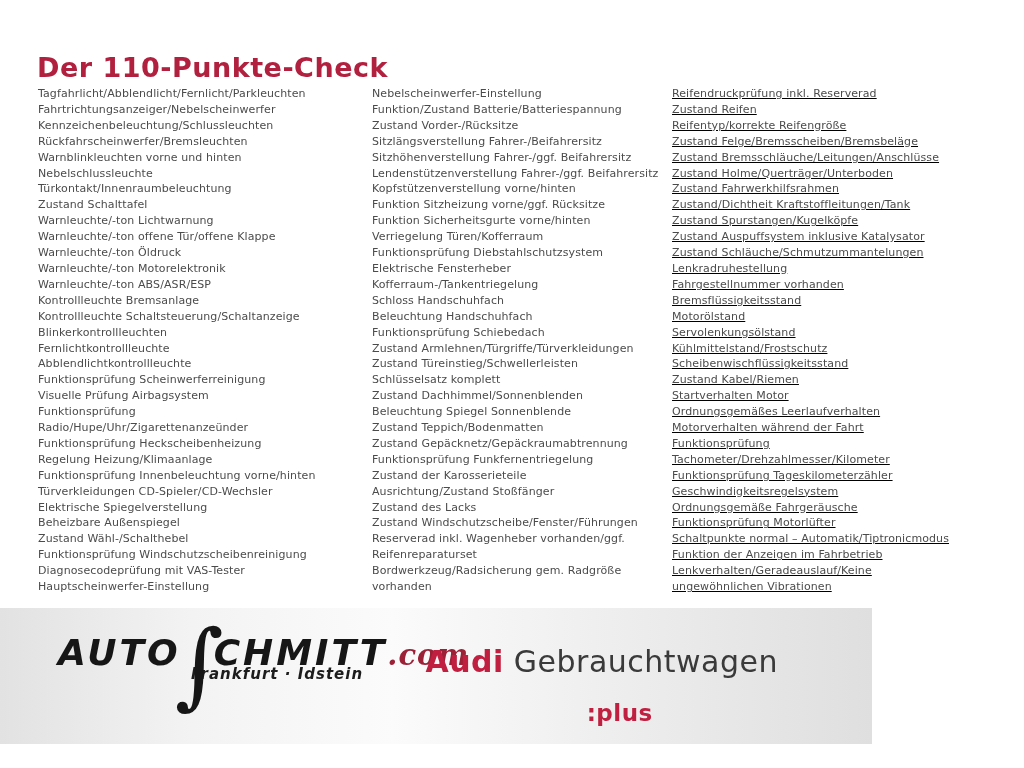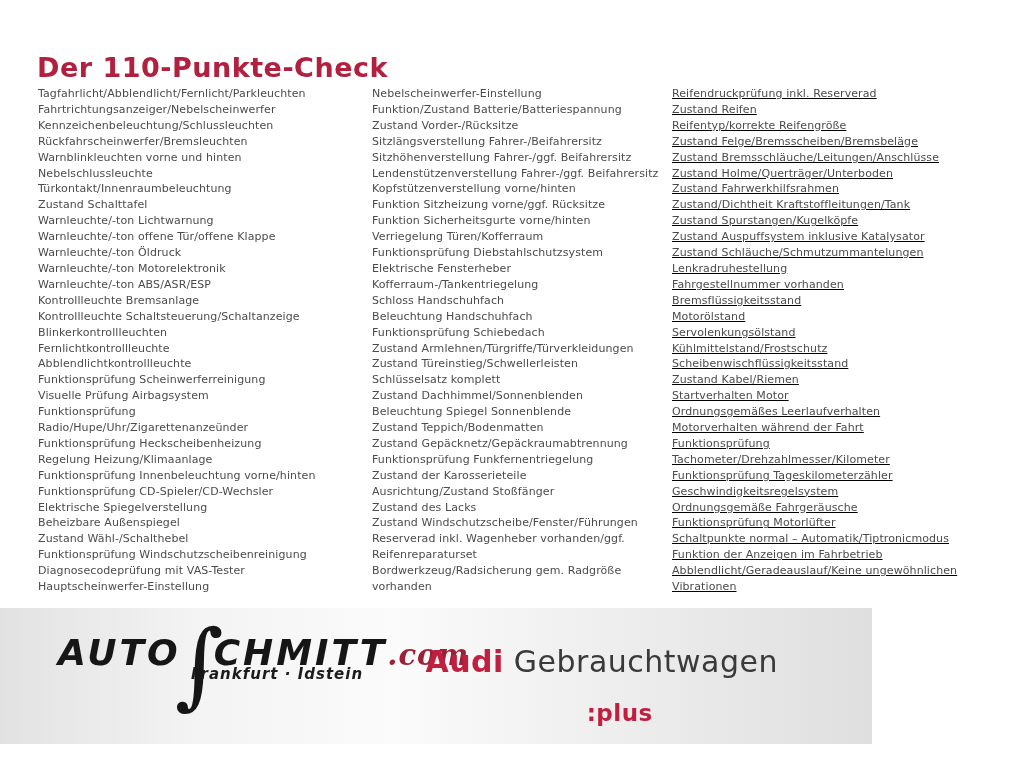--- a/index.html
+++ b/index.html
@@ -104,21 +104,21 @@
     <div class="item">Kontrollleuchte Schaltsteuerung/Schaltanzeige</div>
     <div class="item">Blinkerkontrollleuchten</div>
     <div class="item">Fernlichtkontrollleuchte</div>
     <div class="item">Abblendlichtkontrollleuchte</div>
     <div class="item">Funktionsprüfung Scheinwerferreinigung</div>
     <div class="item">Visuelle Prüfung Airbagsystem</div>
     <div class="item">Funktionsprüfung Radio/Hupe/Uhr/Zigarettenanzeünder</div>
     <div class="item">Funktionsprüfung Heckscheibenheizung</div>
     <div class="item">Regelung Heizung/Klimaanlage</div>
     <div class="item">Funktionsprüfung Innenbeleuchtung vorne/hinten</div>
-    <div class="item">Funktionsprüfung CD-Spieler/CD-Wechsler</div>
+    <div class="item">Türverkleidungen CD-Spieler/CD-Wechsler</div>
     <div class="item">Elektrische Spiegelverstellung</div>
     <div class="item">Beheizbare Außenspiegel</div>
     <div class="item">Zustand Wähl-/Schalthebel</div>
     <div class="item">Funktionsprüfung Windschutzscheibenreinigung</div>
     <div class="item">Diagnosecodeprüfung mit VAS-Tester</div>
     <div class="item">Hauptscheinwerfer-Einstellung</div>
   </div>
 <div class="checklist-col col-1">
     <div class="item">Nebelscheinwerfer-Einstellung</div>
     <div class="item">Funktion/Zustand Batterie/Batteriespannung</div>
@@ -174,21 +174,21 @@
     <div class="item">Startverhalten Motor</div>
     <div class="item">Ordnungsgemäßes Leerlaufverhalten</div>
     <div class="item">Motorverhalten während der Fahrt</div>
     <div class="item">Funktionsprüfung Tachometer/Drehzahlmesser/Kilometer</div>
     <div class="item">Funktionsprüfung Tageskilometerzähler</div>
     <div class="item">Geschwindigkeitsregelsystem</div>
     <div class="item">Ordnungsgemäße Fahrgeräusche</div>
     <div class="item">Funktionsprüfung Motorlüfter</div>
     <div class="item">Schaltpunkte normal – Automatik/Tiptronicmodus</div>
     <div class="item">Funktion der Anzeigen im Fahrbetrieb</div>
-    <div class="item">Abblendlicht/Geradeauslauf/Keine ungewöhnlichen Vibrationen</div>
+    <div class="item">Lenkverhalten/Geradeauslauf/Keine ungewöhnlichen Vibrationen</div>
   </div>
 
 <div class="footer">
 
   <div class="dealer-logo">
     <div class="logo-line">
       <span class="logo-word">AUTO</span><span class="logo-s">∫</span><span class="logo-word">CHMITT</span><span class="logo-tld">.com</span>
     </div>
     <div class="logo-subline">Frankfurt · Idstein</div>
   </div>

